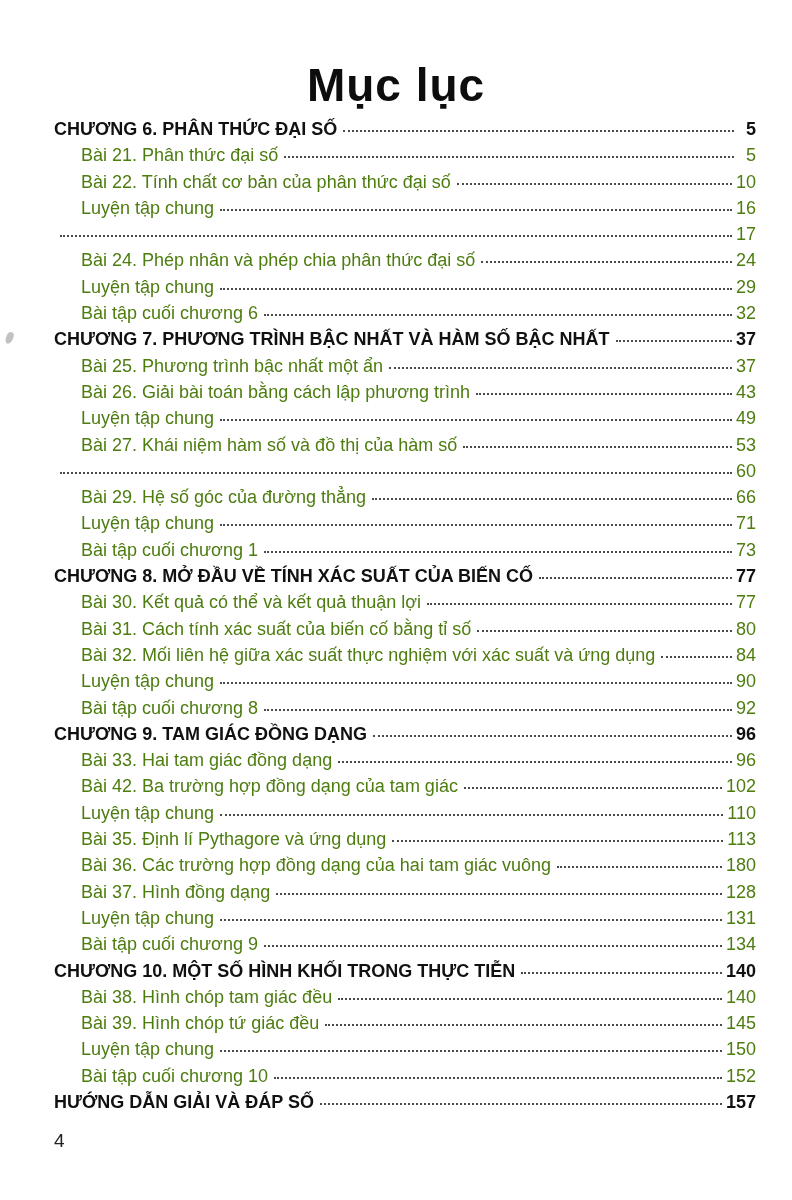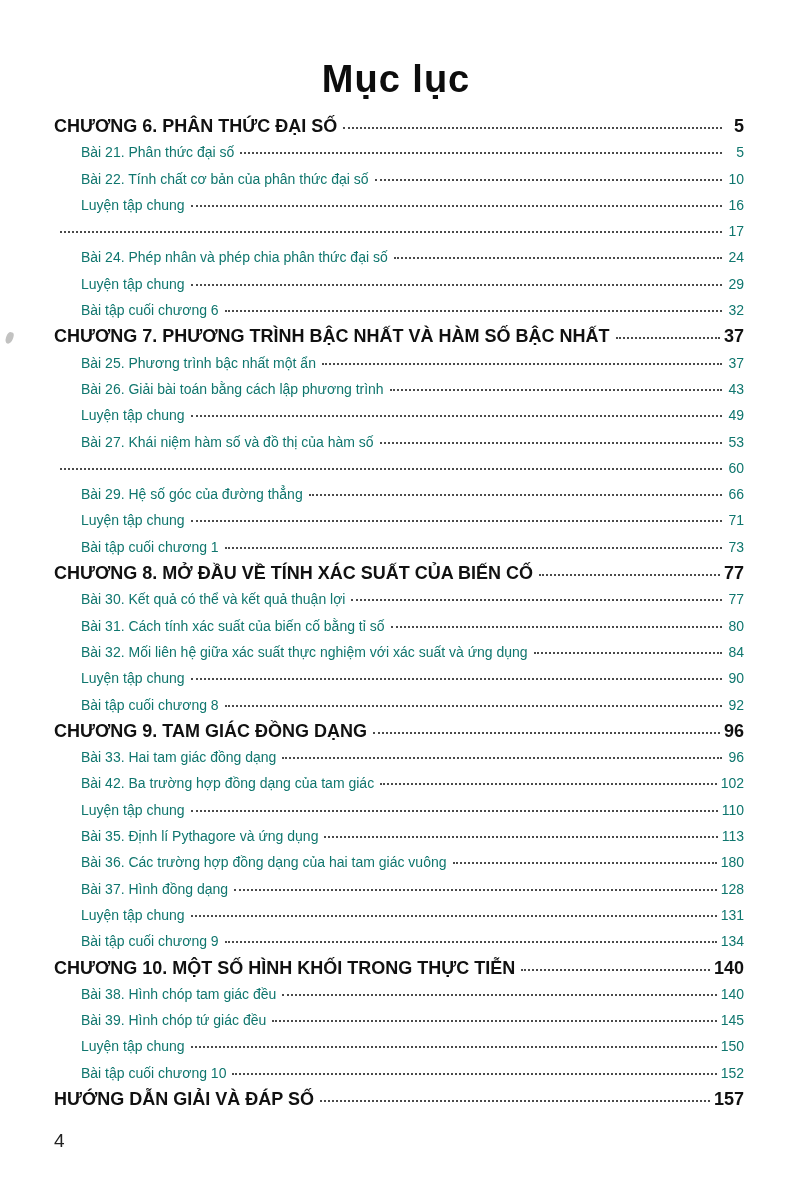--- a/index.html
+++ b/index.html
@@ -13,36 +13,36 @@
   .page {
     position: relative;
     width: 792px;
     height: 1200px;
     background: #ffffff;
     color: #1c1c1e;
     overflow: hidden;
   }
   .page-title {
     text-align: center;
-    font-size: 38px;
+    font-size: 46px;
     font-weight: 800;
     letter-spacing: 1px;
     padding-top: 58px;
-    margin: 0 0 12px 0;
+    margin: 0 0 4px 0;
     color: #0d0d0d;
   }
   .toc {
-    margin: 0 48px 0 54px;
+    margin: 0 36px 0 54px;
   }
   .toc-row {
     display: flex;
     align-items: baseline;
     line-height: 26.3px;
-    font-size: 14px;
-    color: #0f766e;
+    font-size: 18px;
+    color: #4d7c0f;
   }
   .toc-row.chapter {
     font-weight: bold;
     font-size: 18px;
     color: #111;
   }
   .toc-row.item .toc-label {
     padding-left: 27px;
   }
   .toc-label {

